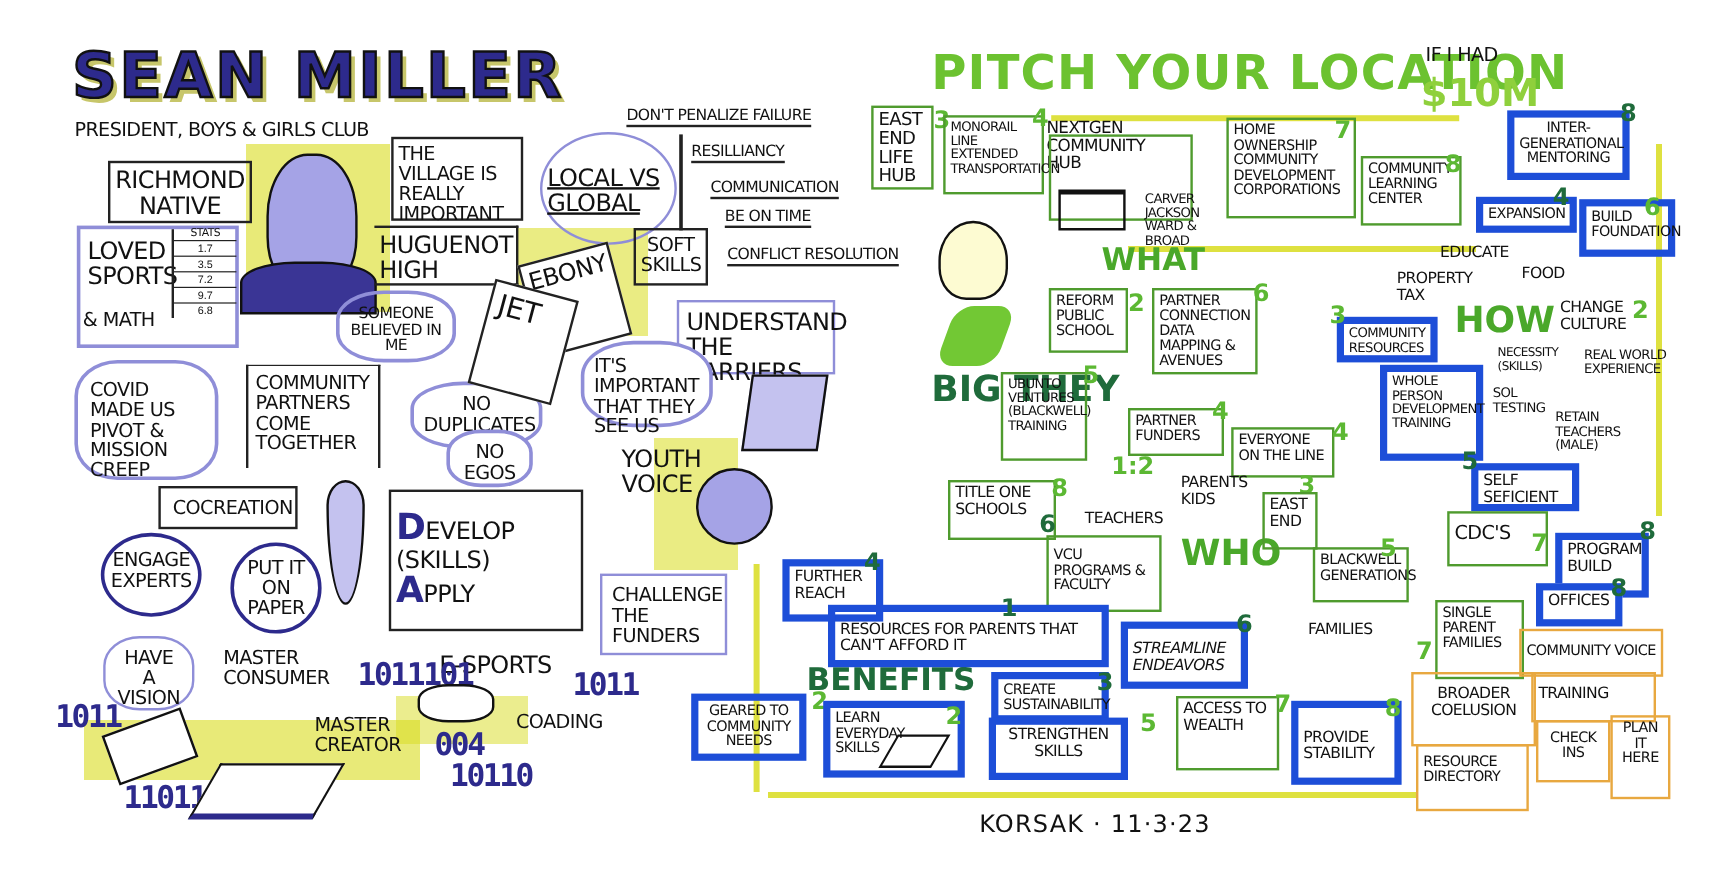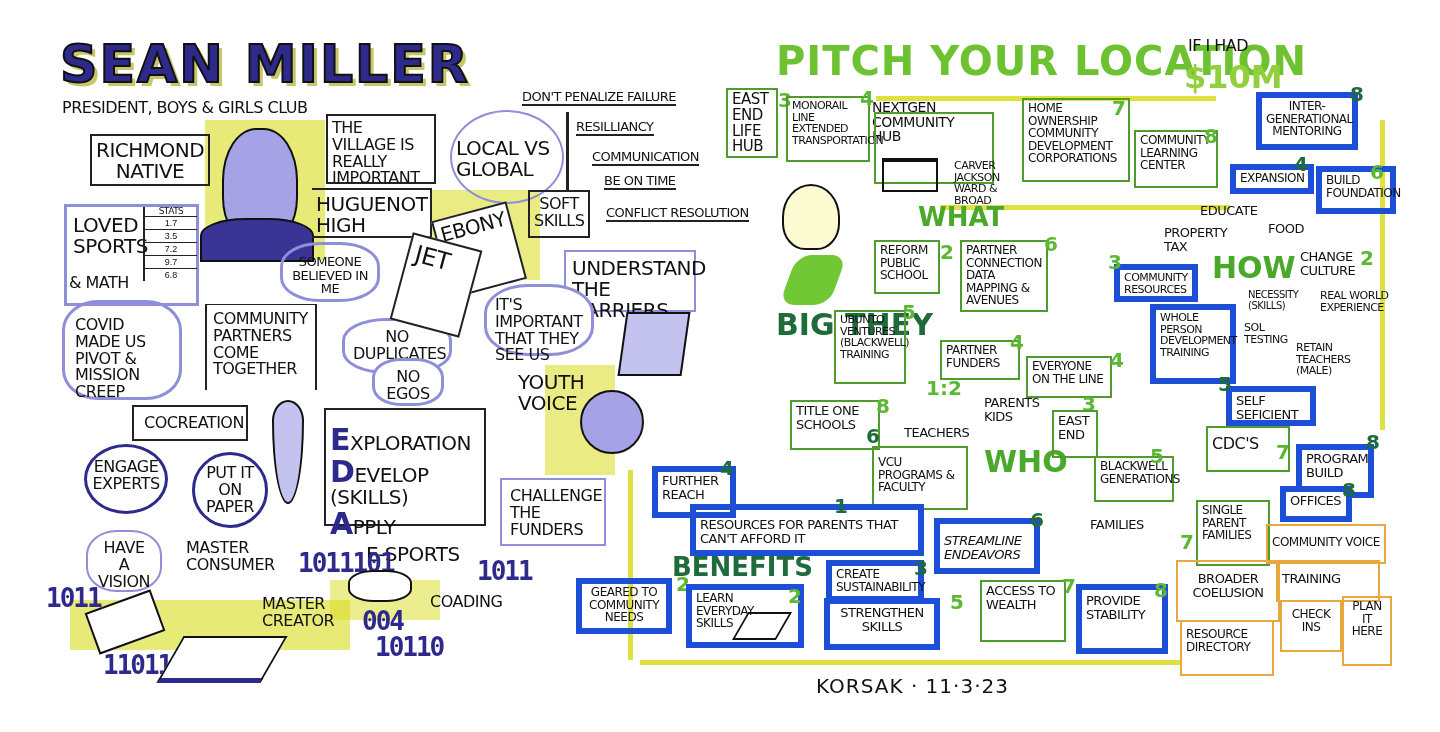--- a/index.html
+++ b/index.html
@@ -37,21 +37,21 @@
   <div class="abs title-left" style="left:60px;top:34px;">SEAN MILLER</div>
   <div class="abs hand md" style="left:62px;top:100px;">PRESIDENT, BOYS &amp; GIRLS CLUB</div>
 
   <div class="abs" style="left:222px;top:128px;width:72px;height:112px;background:#a5a3e6;border:2px solid #111;border-radius:45% 45% 40% 40%;"></div>
   <div class="abs" style="left:200px;top:218px;width:110px;height:40px;background:#3a3595;border:2px solid #111;border-radius:40% 40% 0 0;"></div>
 
   <div class="box hand lg" style="left:90px;top:134px;width:120px;height:52px;padding:4px;text-align:center;">RICHMOND NATIVE</div>
   <div class="box hand md" style="left:326px;top:114px;width:110px;height:70px;padding:4px;">THE VILLAGE IS REALLY IMPORTANT</div>
   <div class="box hand lg" style="left:312px;top:188px;width:120px;height:50px;padding:4px;border-left:none;">HUGUENOT HIGH</div>
 
-  <div class="box" style="left:64px;top:204px;width:135px;height:102px;border-color:#8f8ed8;border-width:3px;">
+  <div class="box" style="left:64px;top:188px;width:135px;height:102px;border-color:#8f8ed8;border-width:3px;">
     <div class="hand lg" style="position:absolute;left:6px;top:8px;width:80px;">LOVED SPORTS</div>
     <div class="hand md" style="position:absolute;left:2px;top:68px;">&amp; MATH</div>
     <div style="position:absolute;left:76px;top:0;width:52px;border-left:2px solid #222;font-size:9px;text-align:center;">
       <div class="hand" style="border-bottom:1px solid #222;">STATS</div>
       <div style="border-bottom:1px solid #222;padding:1px;">1.7</div>
       <div style="border-bottom:1px solid #222;padding:1px;">3.5</div>
       <div style="border-bottom:1px solid #222;padding:1px;">7.2</div>
       <div style="border-bottom:1px solid #222;padding:1px;">9.7</div>
       <div style="padding:1px;">6.8</div>
     </div>
@@ -64,21 +64,20 @@
   <div class="bubble hand md" style="left:342px;top:318px;width:110px;height:56px;padding:8px;text-align:center;">NO DUPLICATES</div>
   <div class="bubble hand md" style="left:372px;top:358px;width:72px;height:48px;padding:8px;text-align:center;background:#fff;">NO EGOS</div>
 
   <div class="box hand md" style="left:132px;top:405px;width:116px;height:36px;padding:8px 10px;">COCREATION</div>
   <div class="bubble hand md" style="left:84px;top:444px;width:84px;height:70px;padding:12px 4px;border-color:#2d2a8c;border-radius:50%;text-align:center;">ENGAGE EXPERTS</div>
   <div class="bubble hand md" style="left:192px;top:452px;width:76px;height:76px;padding:10px 6px;border-color:#2d2a8c;border-radius:50%;text-align:center;">PUT IT ON PAPER</div>
 
   <div class="abs" style="left:272px;top:400px;width:28px;height:100px;background:#c4c2ef;border:2px solid #111;border-radius:50% 50% 50% 50% / 20% 20% 80% 80%;"></div>
 
   <div class="box" style="left:324px;top:408px;width:162px;height:118px;padding:14px 4px;">
-    <div class="hand lg"><span style="font-size:30px;font-weight:900;color:#2d2a8c;">E</span><span>XPLORATION</span></div>
     <div class="hand lg"><span style="font-size:30px;font-weight:900;color:#2d2a8c;">D</span><span>EVELOP (SKILLS)</span></div>
     <div class="hand lg"><span style="font-size:30px;font-weight:900;color:#2d2a8c;">A</span><span>PPLY</span></div>
   </div>
 
   <div class="bubble hand md" style="left:86px;top:530px;width:76px;height:62px;padding:8px;text-align:center;border-width:2px;">HAVE A VISION</div>
   <div class="abs hand md" style="left:186px;top:540px;width:110px;">MASTER CONSUMER</div>
   <div class="abs hand md" style="left:262px;top:596px;width:110px;">MASTER CREATOR</div>
   <div class="abs hand lg" style="left:366px;top:544px;">E-SPORTS</div>
   <div class="abs hand md" style="left:430px;top:594px;">COADING</div>
 
@@ -87,21 +86,21 @@
   <div class="abs binary" style="left:298px;top:548px;">1011101</div>
   <div class="abs binary" style="left:362px;top:606px;">004</div>
   <div class="abs binary" style="left:375px;top:632px;">10110</div>
   <div class="abs binary" style="left:477px;top:556px;">1011</div>
 
   <div class="abs" style="left:90px;top:600px;width:66px;height:40px;border:2px solid #111;transform:rotate(-20deg);background:#fff;"></div>
   <div class="abs" style="left:170px;top:636px;width:100px;height:40px;border:2px solid #111;border-bottom:5px solid #2d2a8c;transform:skewX(-30deg);background:#fff;"></div>
   <div class="abs" style="left:348px;top:570px;width:60px;height:28px;border:2px solid #111;border-radius:40%;background:#fff;"></div>
 
   <div class="abs" style="left:450px;top:110px;width:110px;height:90px;border:2px solid #8f8ed8;border-radius:50%;"></div>
-  <div class="abs hand lg" style="left:456px;top:138px;width:110px;">LOCAL VS GLOBAL</div>
+  <div class="abs hand lg" style="left:456px;top:138px;width:110px;text-decoration:underline;">LOCAL VS GLOBAL</div>
 
   <div class="box hand lg" style="left:440px;top:210px;width:78px;height:80px;padding:4px;transform:rotate(-15deg);background:#fff;">EBONY</div>
   <div class="box hand lg" style="left:400px;top:240px;width:72px;height:90px;padding:6px;transform:rotate(15deg);background:#fff;font-size:24px;text-transform:none;">JET</div>
 
   <div class="box hand md" style="left:528px;top:190px;width:62px;height:48px;padding:4px;text-align:center;">SOFT SKILLS</div>
   <div class="abs hand sm" style="left:522px;top:90px;border-bottom:2px solid #222;">DON'T PENALIZE FAILURE</div>
   <div class="abs hand sm" style="left:576px;top:120px;border-bottom:2px solid #222;">RESILLIANCY</div>
   <div class="abs hand sm" style="left:592px;top:150px;border-bottom:2px solid #222;">COMMUNICATION</div>
   <div class="abs hand sm" style="left:604px;top:174px;border-bottom:2px solid #222;">BE ON TIME</div>
   <div class="abs hand sm" style="left:606px;top:206px;border-bottom:2px solid #222;">CONFLICT RESOLUTION</div>
@@ -211,21 +210,21 @@
   <div class="num" style="left:676px;top:572px;">2</div>
   <div class="dbox hand sm" style="left:686px;top:584px;width:118px;height:64px;font-size:12px;">LEARN EVERYDAY SKILLS</div>
   <div class="num" style="left:788px;top:584px;">2</div>
   <div class="abs" style="left:740px;top:612px;width:40px;height:24px;border:2px solid #111;transform:skewX(-30deg);"></div>
   <div class="dbox hand sm" style="left:826px;top:560px;width:98px;height:42px;font-size:12px;">CREATE SUSTAINABILITY</div>
   <div class="num numd" style="left:914px;top:556px;">3</div>
   <div class="dbox hand sm" style="left:824px;top:598px;width:116px;height:52px;font-size:13px;text-align:center;">STRENGTHEN SKILLS</div>
   <div class="num" style="left:950px;top:590px;">5</div>
   <div class="gbox hand sm" style="left:980px;top:580px;width:86px;height:62px;font-size:13px;">ACCESS TO WEALTH</div>
   <div class="num" style="left:1062px;top:574px;">7</div>
-  <div class="dbox hand sm" style="left:1076px;top:584px;width:92px;height:70px;font-size:13px;padding-top:4px;">PROVIDE STABILITY</div>
+  <div class="dbox hand sm" style="left:1076px;top:584px;width:92px;height:70px;font-size:13px;padding-top:18px;">PROVIDE STABILITY</div>
   <div class="num" style="left:1154px;top:578px;">8</div>
 
   <div class="obox hand sm" style="left:1266px;top:524px;width:120px;height:40px;font-size:12px;padding-top:10px;">COMMUNITY VOICE</div>
   <div class="obox hand sm" style="left:1276px;top:560px;width:104px;height:42px;font-size:13px;padding-top:10px;">TRAINING</div>
   <div class="obox hand sm" style="left:1176px;top:560px;width:104px;height:62px;font-size:13px;padding-top:10px;text-align:center;">BROADER COELUSION</div>
   <div class="obox hand sm" style="left:1280px;top:600px;width:62px;height:52px;font-size:12px;padding-top:6px;text-align:center;">CHECK INS</div>
   <div class="obox hand sm" style="left:1342px;top:596px;width:50px;height:70px;font-size:12px;text-align:center;">PLAN IT HERE</div>
   <div class="obox hand sm" style="left:1180px;top:620px;width:94px;height:56px;font-size:12px;padding-top:6px;">RESOURCE DIRECTORY</div>
 
   <div class="abs hand lg" style="left:816px;top:676px;font-size:20px;letter-spacing:1px;">KORSAK · 11·3·23</div>

